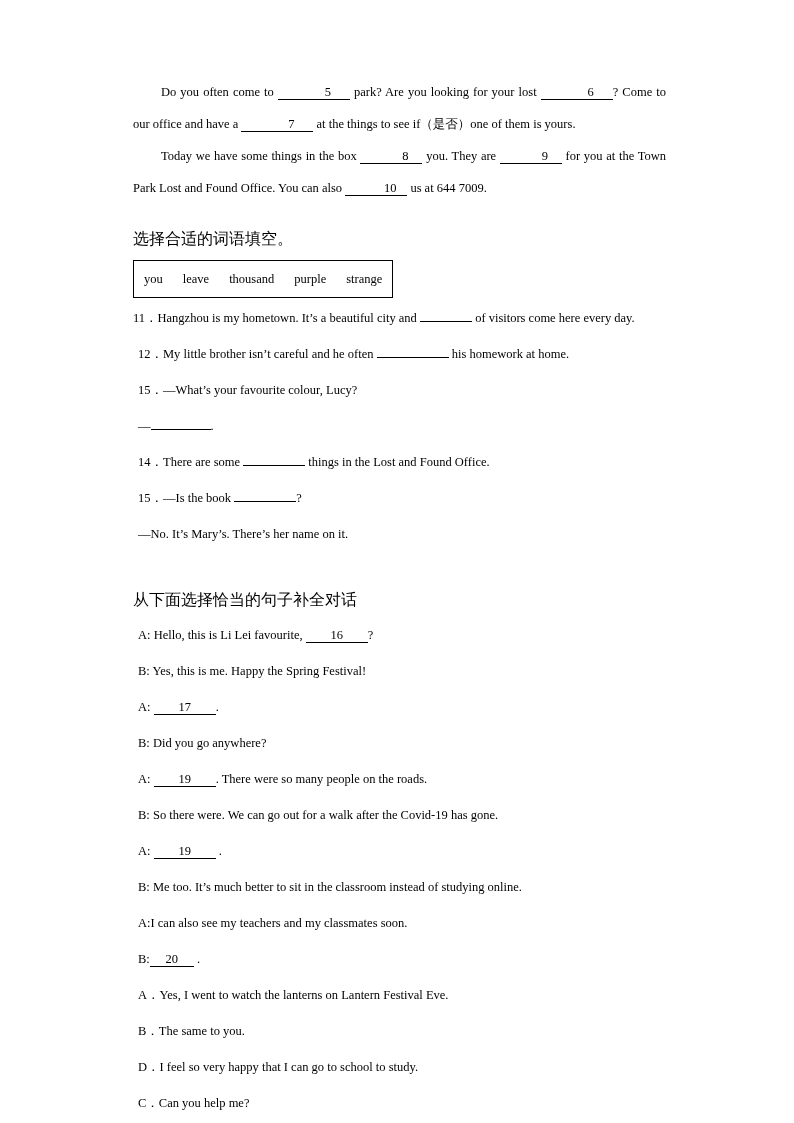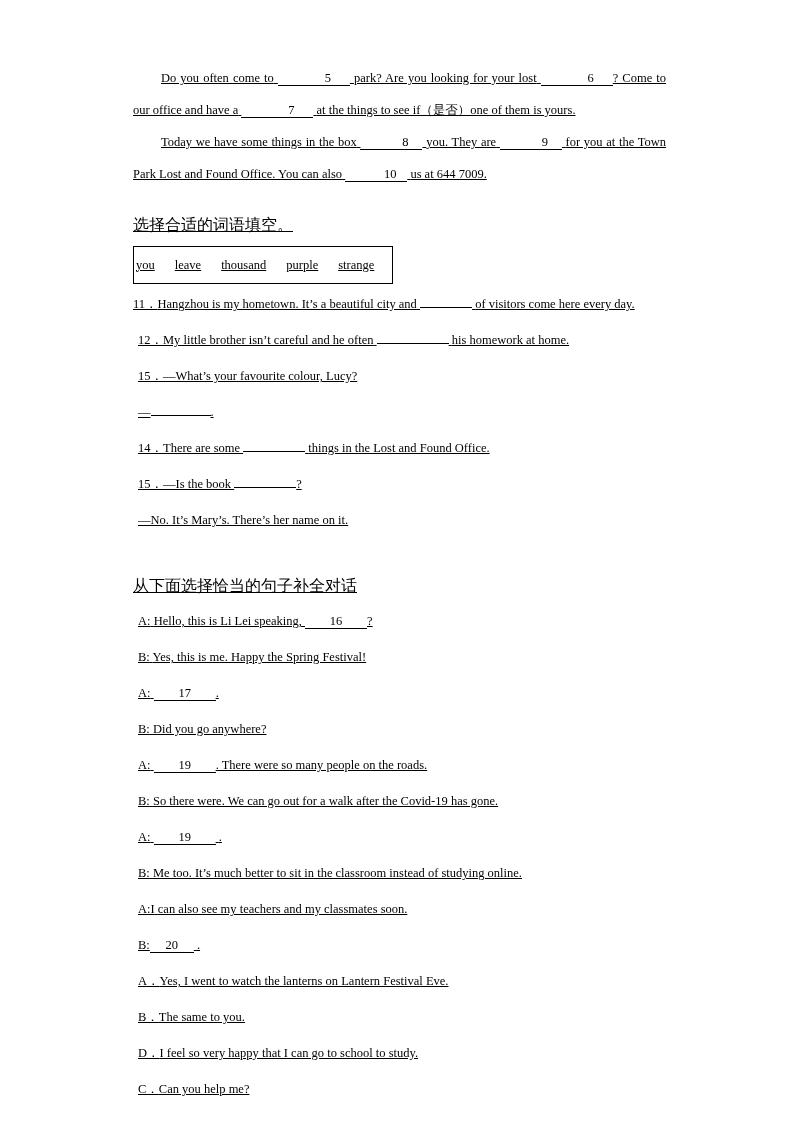--- a/index.html
+++ b/index.html
@@ -12,23 +12,22 @@
     height: 1123px;
     position: relative;
     font-family: "Liberation Serif", "DejaVu Serif", serif;
     color: #000000;
     -webkit-font-smoothing: antialiased;
   }
 
   .page {
     position: absolute;
     left: 133px;
-    top: 4px;
+    top: 18px;
     width: 533px;
-    text-decoration: underline;
   }
 
   
   .para {
     font-size: 12.5px;
     line-height: 32px;
     text-align: justify;
     text-justify: inter-word;
     margin: 0;
     white-space: normal;
@@ -67,21 +66,21 @@
 
   
   .wordbox {
     box-sizing: border-box;
     border: 1px solid #000;
     width: 260px;
     height: 38px;
     margin: 6px 0 4px 0;
     display: flex;
     align-items: center;
-    padding: 0 2px;
+    padding: 0 10px;
   }
   .wordbox .word {
     font-size: 12.5px;
     white-space: nowrap;
   }
   .wordbox .word + .word { margin-left: 20px; }
   .gap-md { height: 20px; }
   .gap-lg { height: 30px; }
   .top-pad { height: 58px; }
 
@@ -149,21 +148,21 @@
     <p class="line">—No. It’s Mary’s. There’s her name on it.</p>
   </div>
 
   <div class="gap-lg"></div>
 
   <div>
 
     <p class="cn-head">从下面选择恰当的句子补全对话</p>
 
     <p class="line"><span>A:</span>
-      <span>Hello, this is Li Lei speaking,</span>
+      <span>Hello, this is Li Lei favourite,</span>
       <span class="blank w-long">16</span><span>?</span></p>
 
     <p class="line"><span>B:</span>
       <span>Yes, this is me. Happy the Spring Festival!</span></p>
 
     <p class="line"><span>A:</span>
       <span class="blank w-long">17</span><span>.</span></p>
 
     <p class="line"><span>B:</span>
       <span>Did you go anywhere?</span></p>

